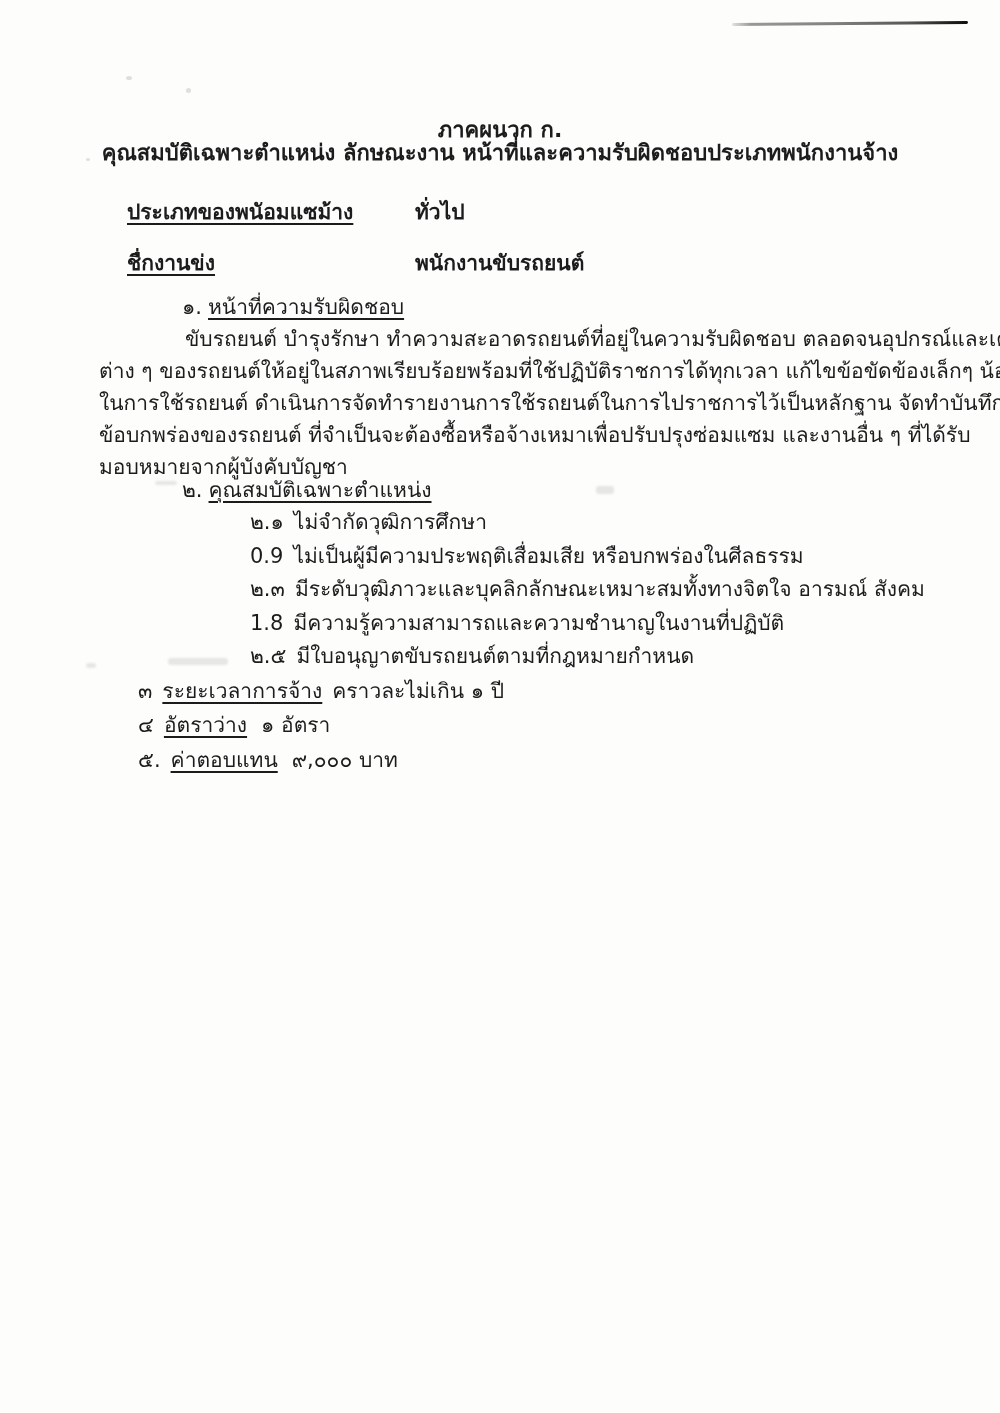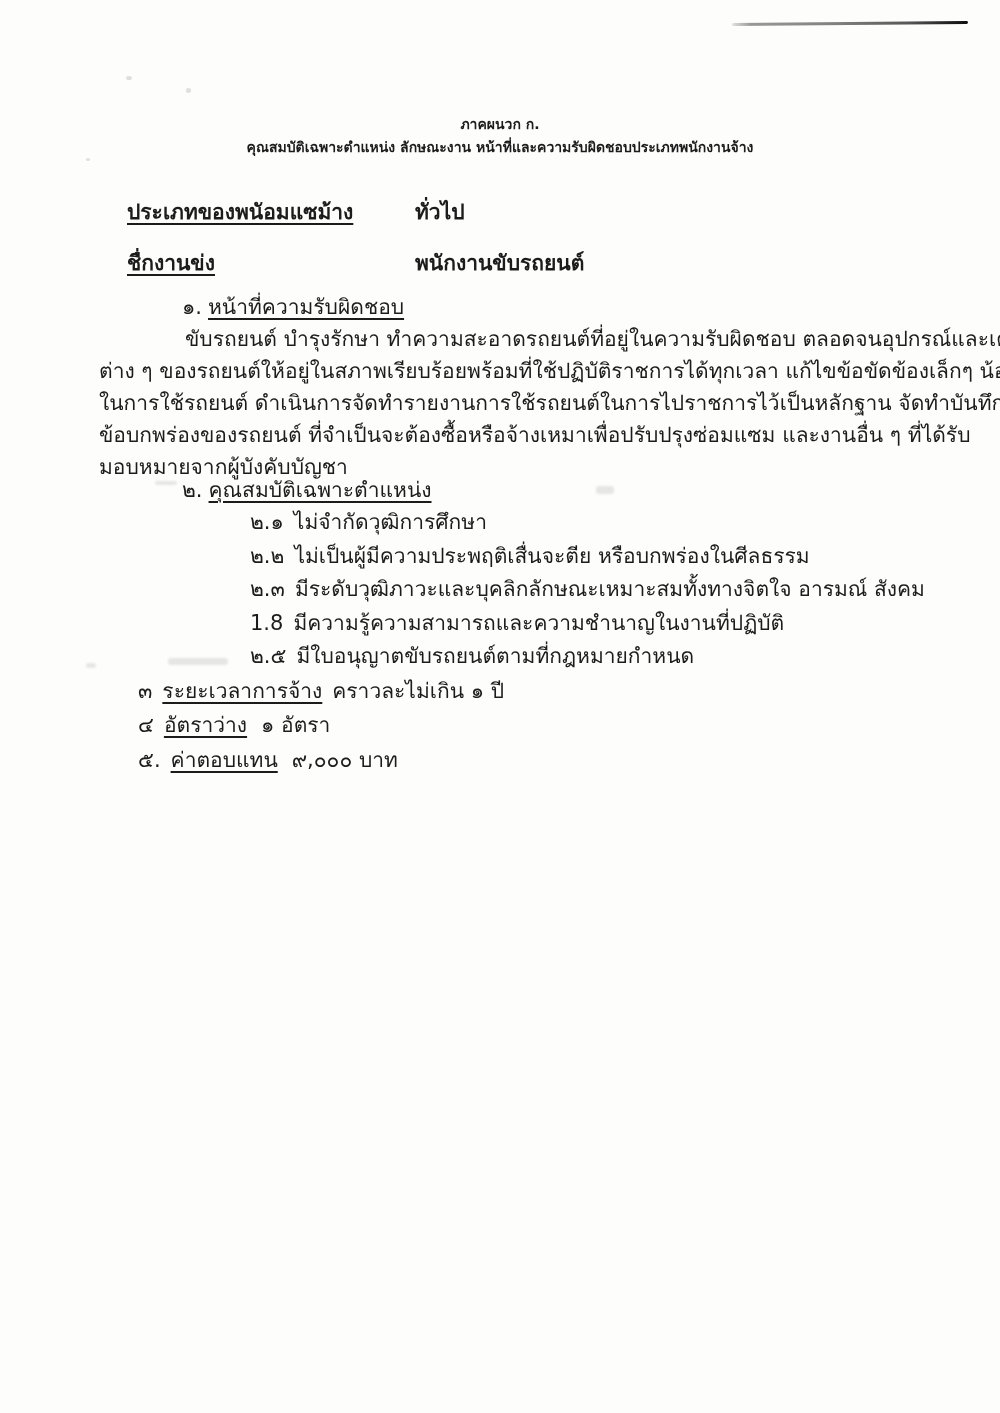--- a/index.html
+++ b/index.html
@@ -16,21 +16,21 @@
     color: #1c1c1c;
     font-family: "DejaVu Sans", "Liberation Sans", sans-serif;
     overflow: hidden;
   }
   .abs {
     position: absolute;
     white-space: nowrap;
     line-height: 1.25;
   }
   .t21 { font-size: 21px; }
-  .t22 { font-size: 14px; }
+  .t22 { font-size: 22px; }
   .b   { font-weight: bold; }
   .u   {
     text-decoration: underline;
     text-decoration-thickness: 1.5px;
     text-underline-offset: 4px;
   }
   .center {
     left: 0;
     width: 100%;
     text-align: center;
@@ -110,21 +110,21 @@
   <div class="abs t21" style="left:99px; top:454px;">มอบหมายจากผู้บังคับบัญชา</div>
 
   <div class="abs t21" style="left:182px; top:477px;">
     <span class="num gap6">๒.</span><span class="u">คุณสมบัติเฉพาะตำแหน่ง</span>
   </div>
 
   <div class="abs t21" style="left:250px; top:509px;">
     <span class="num gap10">๒.๑</span><span>ไม่จำกัดวุฒิการศึกษา</span>
   </div>
   <div class="abs t21" style="left:250px; top:543px;">
-    <span class="num gap10">๒.๒</span><span>ไม่เป็นผู้มีความประพฤติเสื่นจะตีย หรือบกพร่องในศีลธรรม</span>
+    <span class="num gap10">0.9</span><span>ไม่เป็นผู้มีความประพฤติเสื่อมเสีย หรือบกพร่องในศีลธรรม</span>
   </div>
   <div class="abs t21" style="left:250px; top:576px;">
     <span class="num gap10">๒.๓</span><span>มีระดับวุฒิภาวะและบุคลิกลักษณะเหมาะสมทั้งทางจิตใจ อารมณ์ สังคม</span>
   </div>
   <div class="abs t21" style="left:250px; top:610px;">
     <span class="num gap10">1.8</span><span>มีความรู้ความสามารถและความชำนาญในงานที่ปฏิบัติ</span>
   </div>
   <div class="abs t21" style="left:250px; top:643px;">
     <span class="num gap10">๒.๕</span><span>มีใบอนุญาตขับรถยนต์ตามที่กฎหมายกำหนด</span>
   </div>

